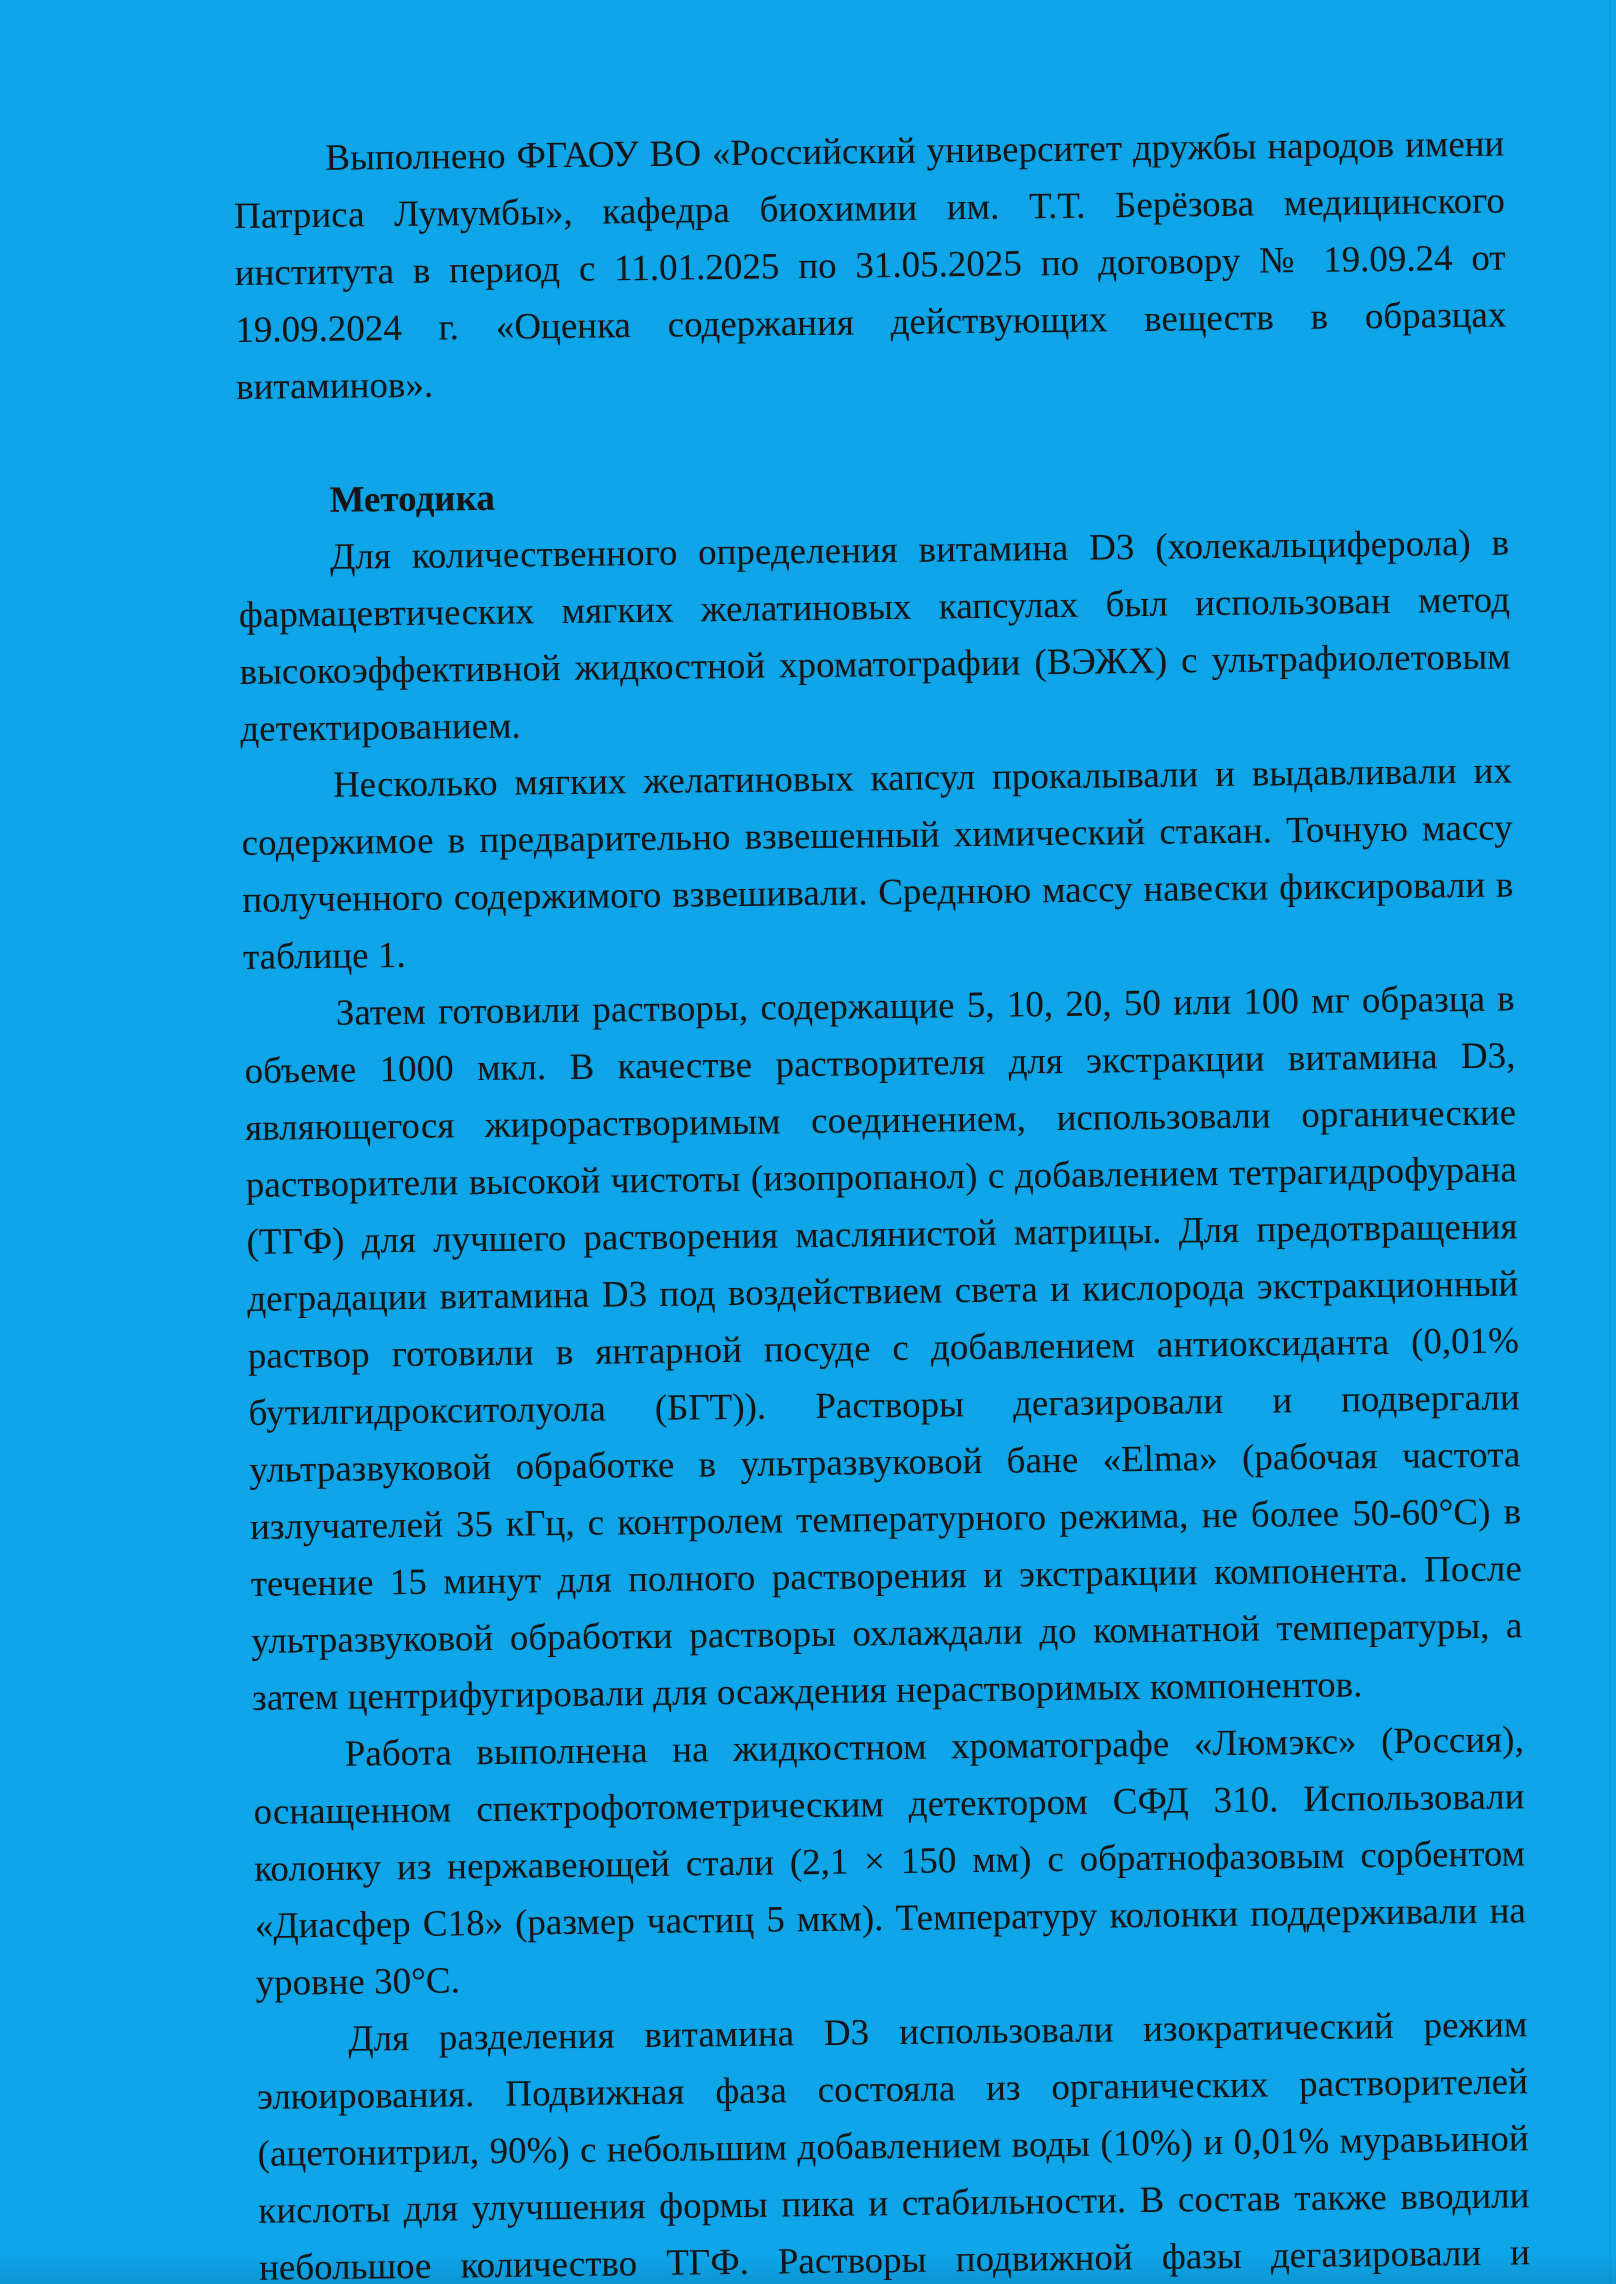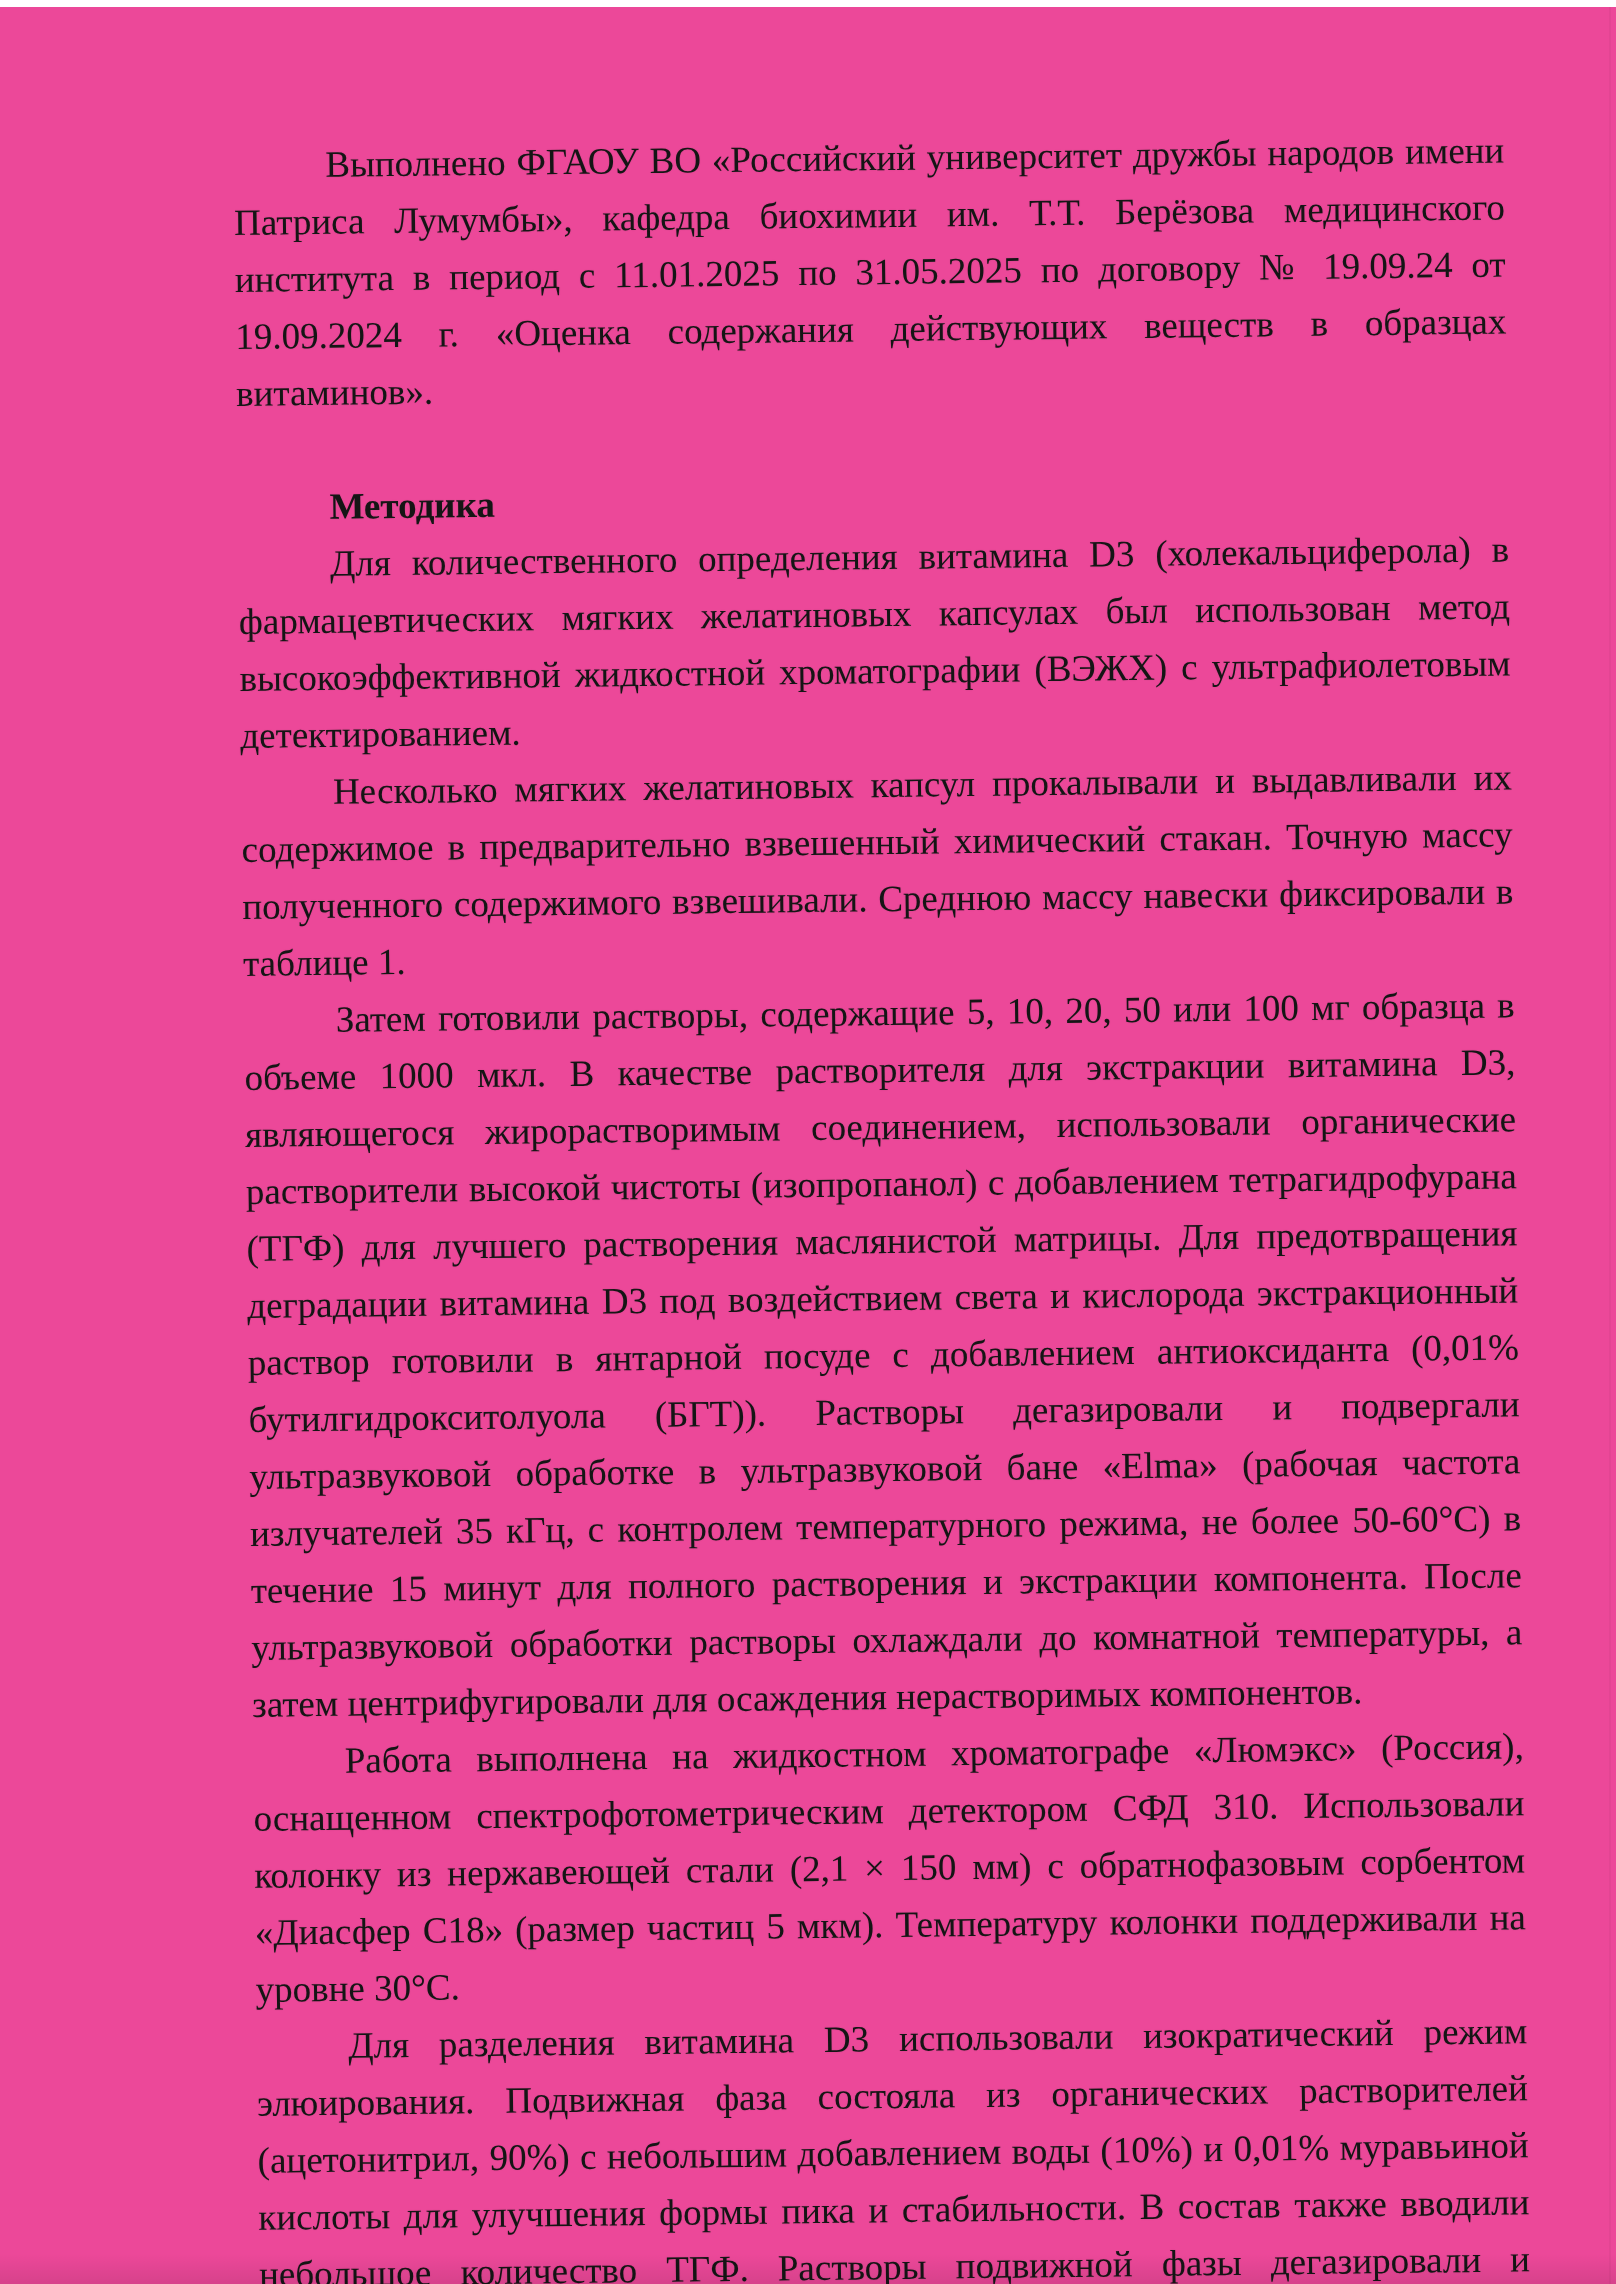--- a/index.html
+++ b/index.html
@@ -9,22 +9,21 @@
   body {
     width: 1617px;
     height: 2284px;
     background: #ffffff;
     overflow: hidden;
     position: relative;
   }
   .page {
     position: absolute;
     inset: 0;
-    background: #ec4899;
-    margin-top: 7px;
+    background: #0ea5e9;
   }
   
   .text-block {
     position: absolute;
     left: 233px;
     top: 130px;
     width: 1271px;
     transform: rotate(-0.7deg);
     transform-origin: 0 0;
     font-family: "Liberation Serif", "DejaVu Serif", serif;

